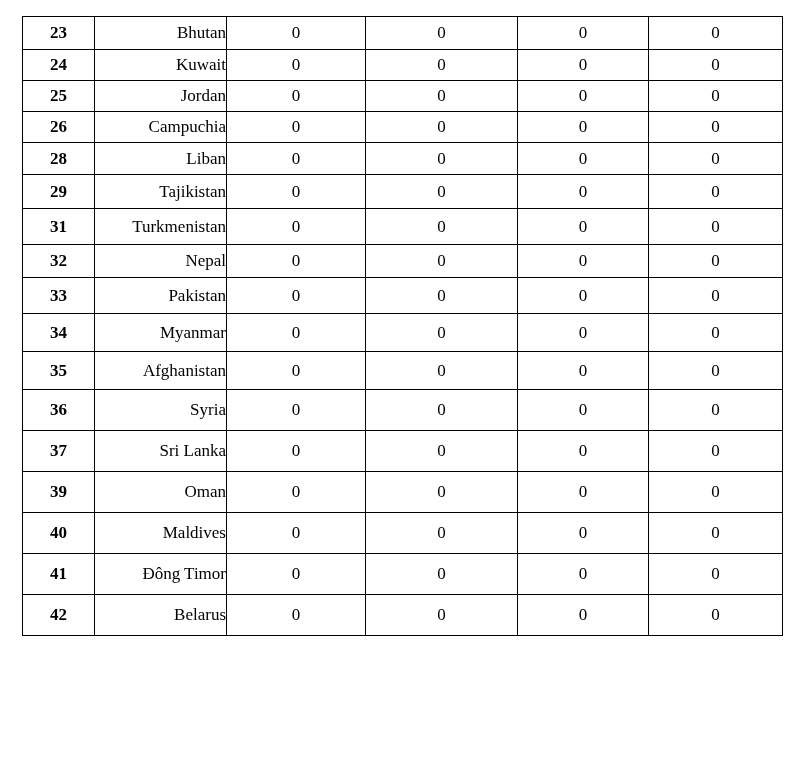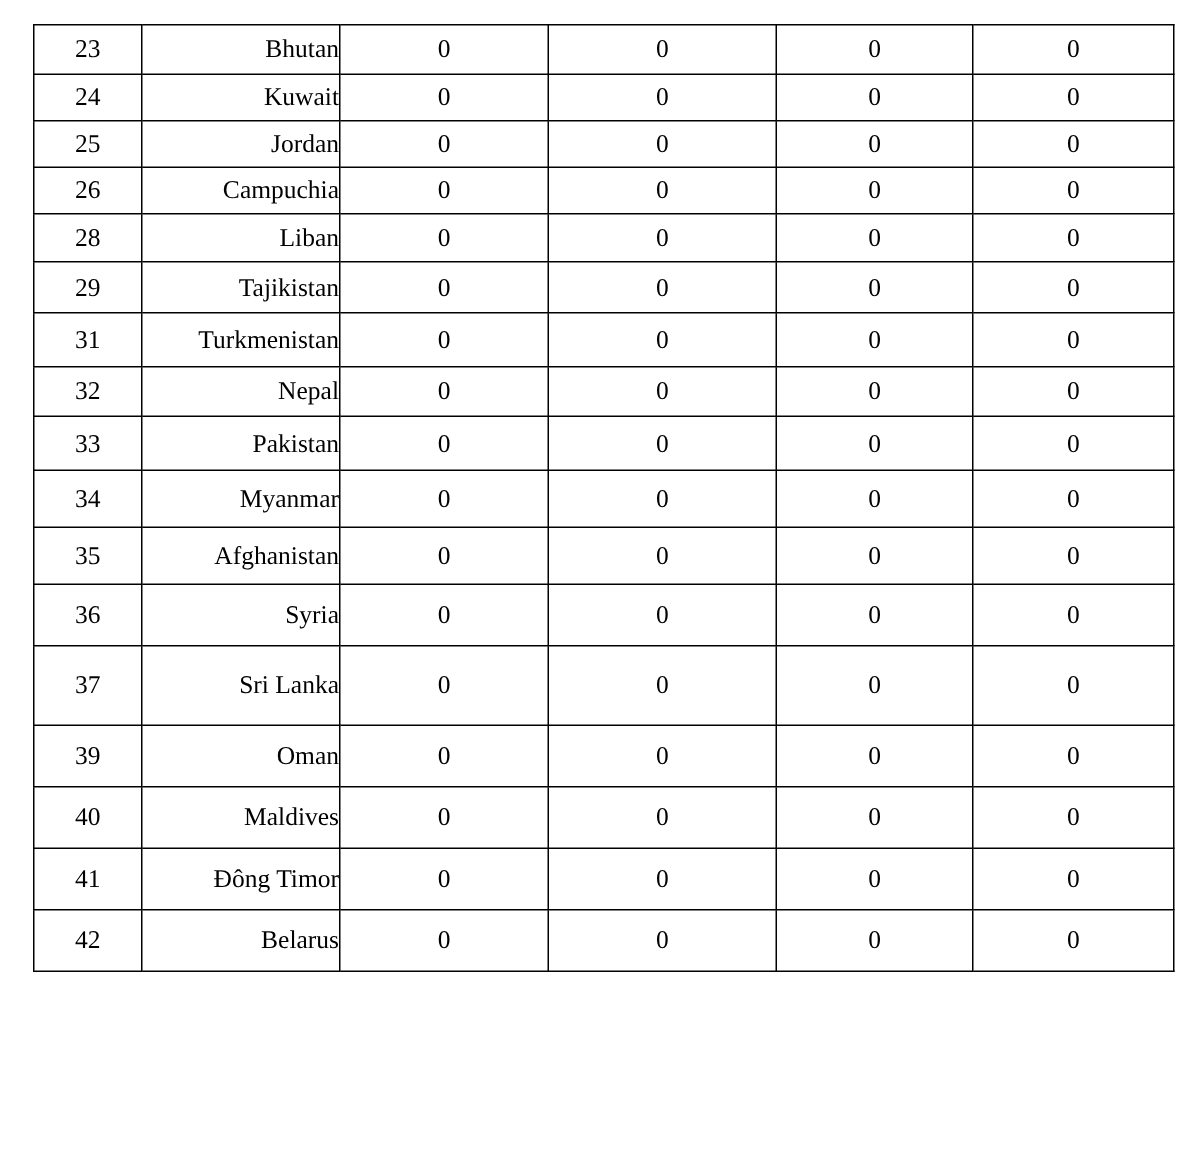--- a/index.html
+++ b/index.html
@@ -36,20 +36,21 @@
   
   col.c-index { width: 72px; }
   col.c-name  { width: 132px; }
   col.c-v1    { width: 139px; }
   col.c-v2    { width: 152px; }
   col.c-v3    { width: 131px; }
   col.c-v4    { width: 134px; }
 
   .cell-index {
     text-align: center;
+    font-weight: bold;
   }
   .cell-name {
     text-align: right;
     padding-left: 8px;
     margin-top: 44px;
   }
   .cell-val {
     text-align: center;
   }
   
@@ -176,21 +177,21 @@
 
       <tr style="height:41px;">
         <td class="cell-index va-mid">36</td>
         <td class="cell-name va-top">Syria</td>
         <td class="cell-val va-mid">0</td>
         <td class="cell-val va-mid">0</td>
         <td class="cell-val va-mid">0</td>
         <td class="cell-val va-mid">0</td>
       </tr>
 
-      <tr style="height:53px;">
+      <tr style="height:41px;">
         <td class="cell-index va-mid">37</td>
         <td class="cell-name va-top">Sri Lanka</td>
         <td class="cell-val va-mid">0</td>
         <td class="cell-val va-mid">0</td>
         <td class="cell-val va-mid">0</td>
         <td class="cell-val va-mid">0</td>
       </tr>
 
 
       <tr style="height:41px;">

